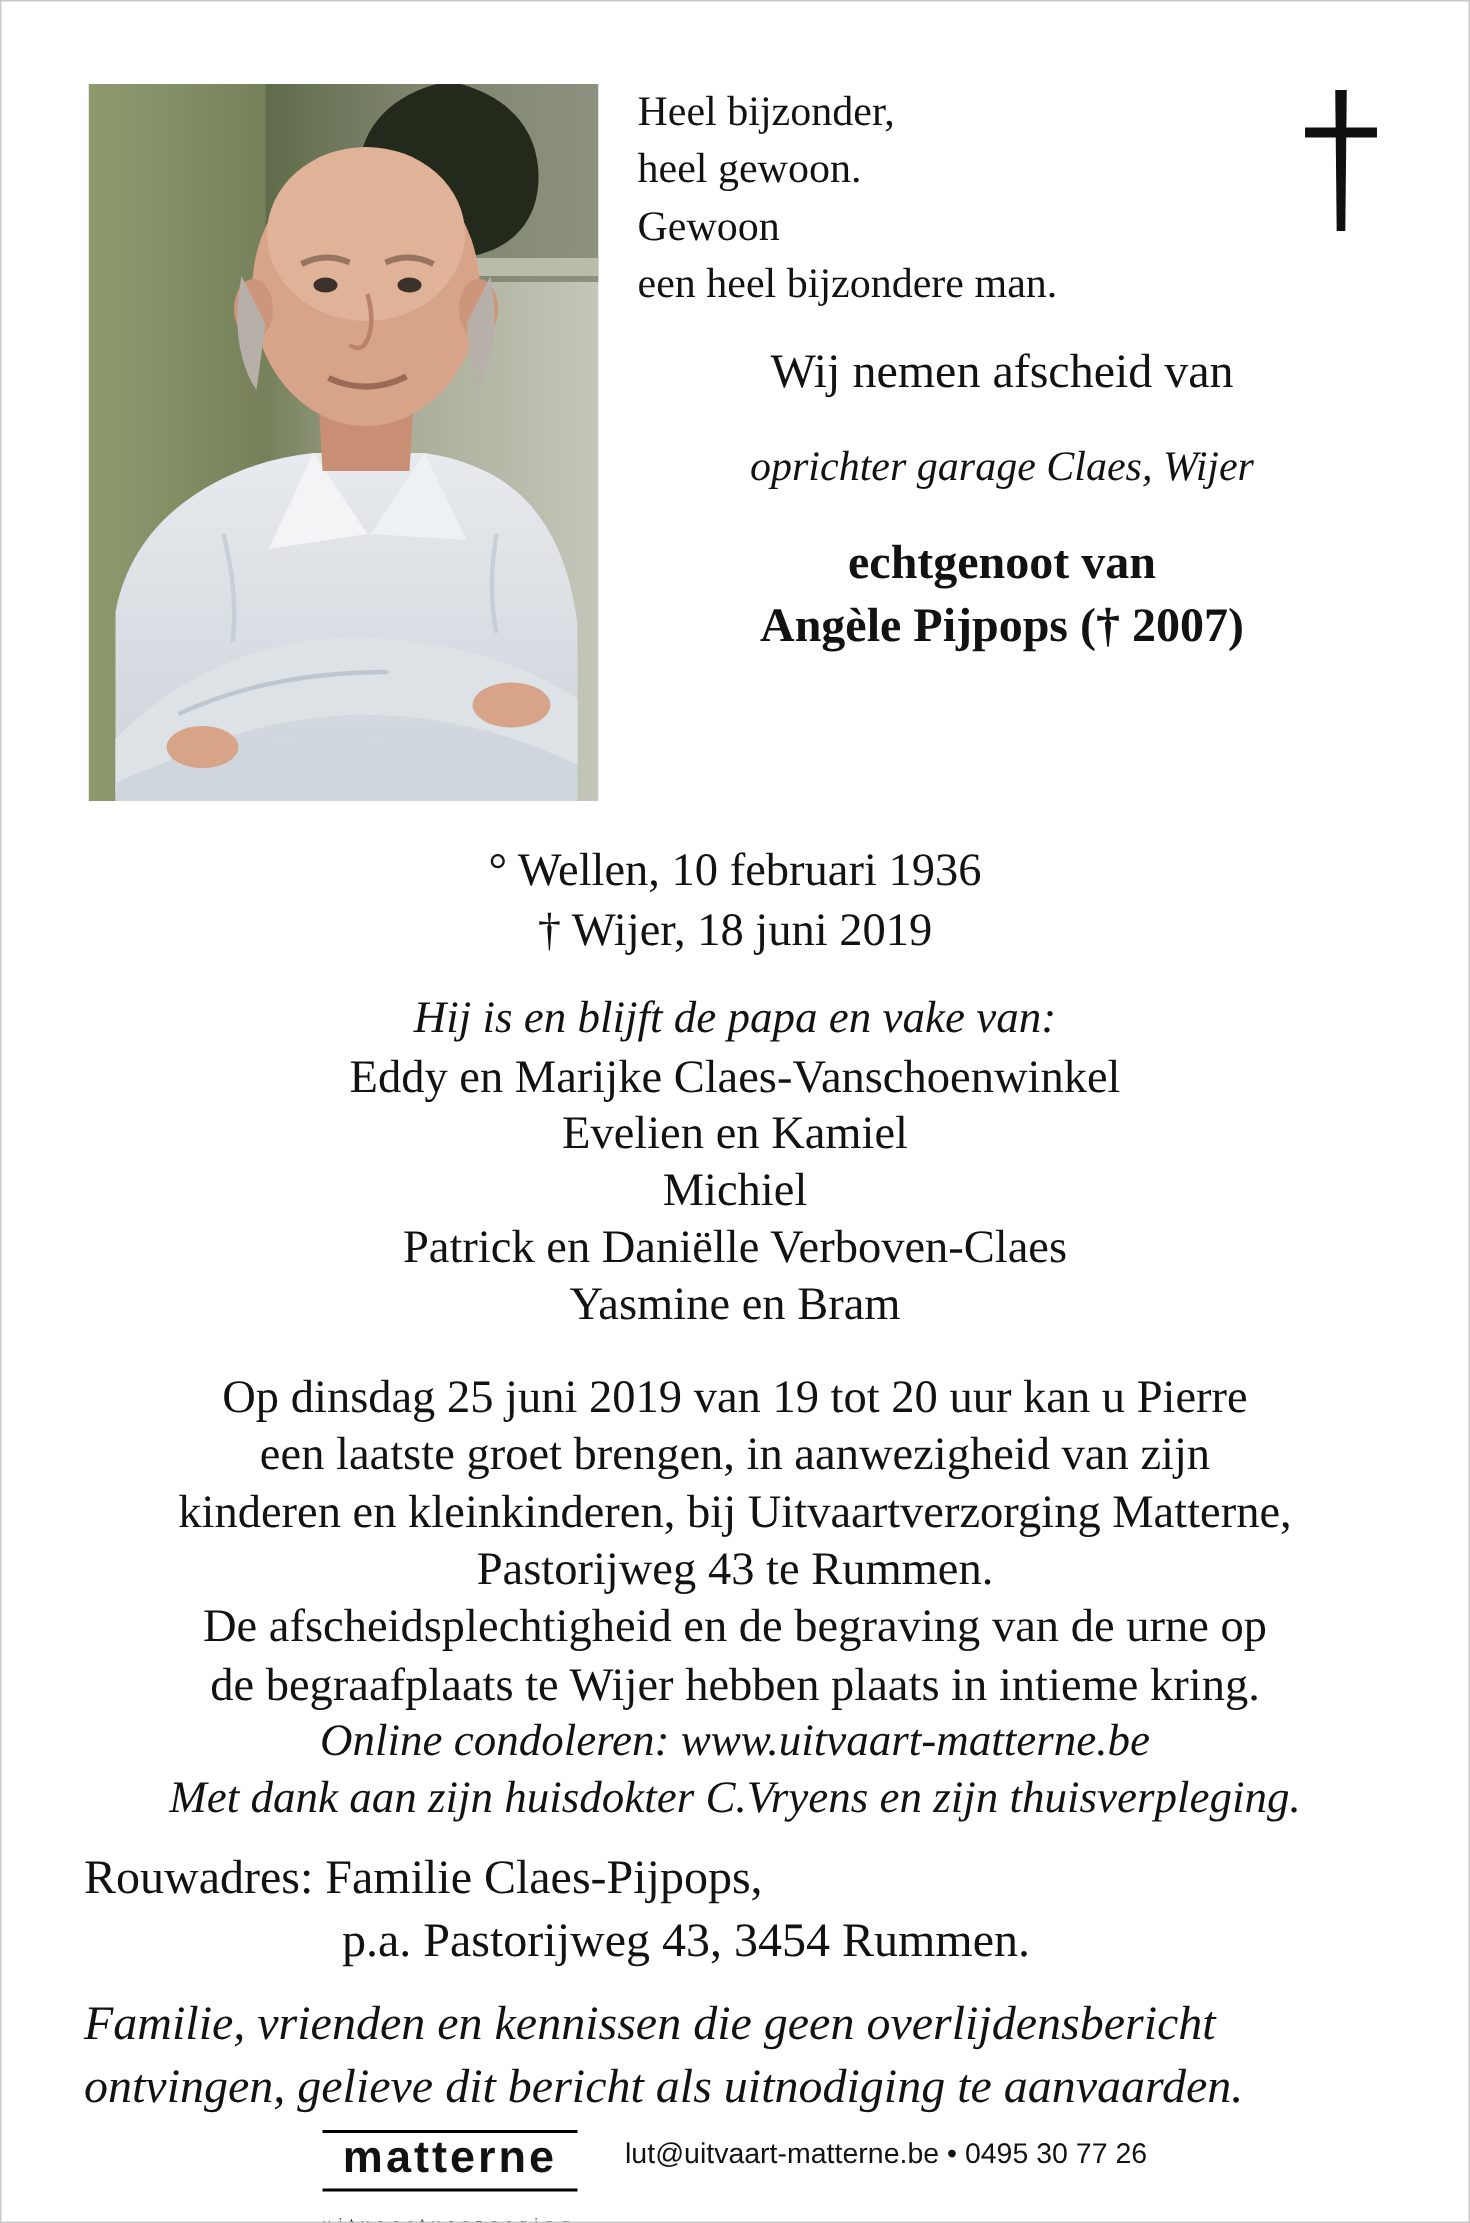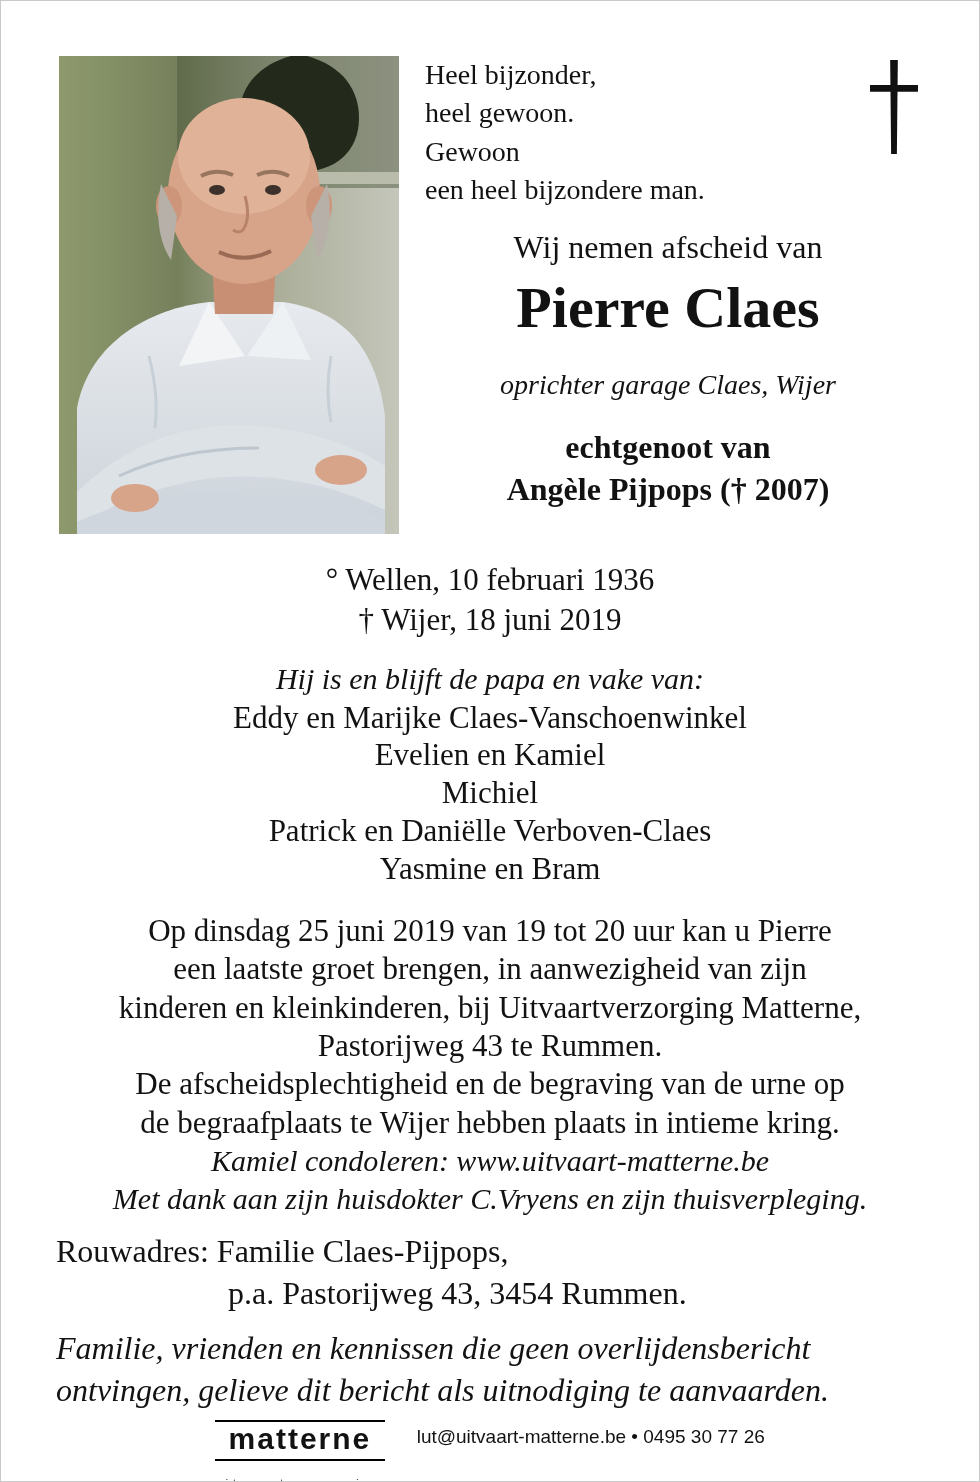--- a/index.html
+++ b/index.html
@@ -110,21 +110,20 @@
           <div>een heel bijzondere man.</div>
         </div>
         <div class="cross">
           <svg viewBox="0 0 52 98" width="50" height="94">
             <polygon points="22,0 30,0 29,98 23,98" fill="#101010"></polygon>
             <polygon points="1,26 51,26 51,33 1,33" fill="#101010"></polygon>
           </svg>
         </div>
       </div>
       <div class="intro">Wij nemen afscheid van</div>
-      <div class="name">Pierre Claes</div>
       <div class="subtitle">oprichter garage Claes, Wijer</div>
       <div class="spouse">
         <div>echtgenoot van</div>
         <div>Angèle Pijpops († 2007)</div>
       </div>
     </div>
   </div>
 
   <div class="main">
 
@@ -146,21 +145,21 @@
     <div class="announcement">
       <div>Op dinsdag 25 juni 2019 van 19 tot 20 uur kan u Pierre</div>
       <div>een laatste groet brengen, in aanwezigheid van zijn</div>
       <div>kinderen en kleinkinderen, bij Uitvaartverzorging Matterne,</div>
       <div>Pastorijweg 43 te Rummen.</div>
       <div>De afscheidsplechtigheid en de begraving van de urne op</div>
       <div>de begraafplaats te Wijer hebben plaats in intieme kring.</div>
     </div>
 
     <div class="condolence">
-      <div>Kamiel condoleren: www.uitvaart-matterne.be</div>
+      <div>Online condoleren: www.uitvaart-matterne.be</div>
       <div>Met dank aan zijn huisdokter C.Vryens en zijn thuisverpleging.</div>
     </div>
 
     <div class="address">
       <div>Rouwadres: Familie Claes-Pijpops,</div>
       <div class="indent">p.a. Pastorijweg 43, 3454 Rummen.</div>
     </div>
 
     <div class="closing">
       <div>Familie, vrienden en kennissen die geen overlijdensbericht</div>

